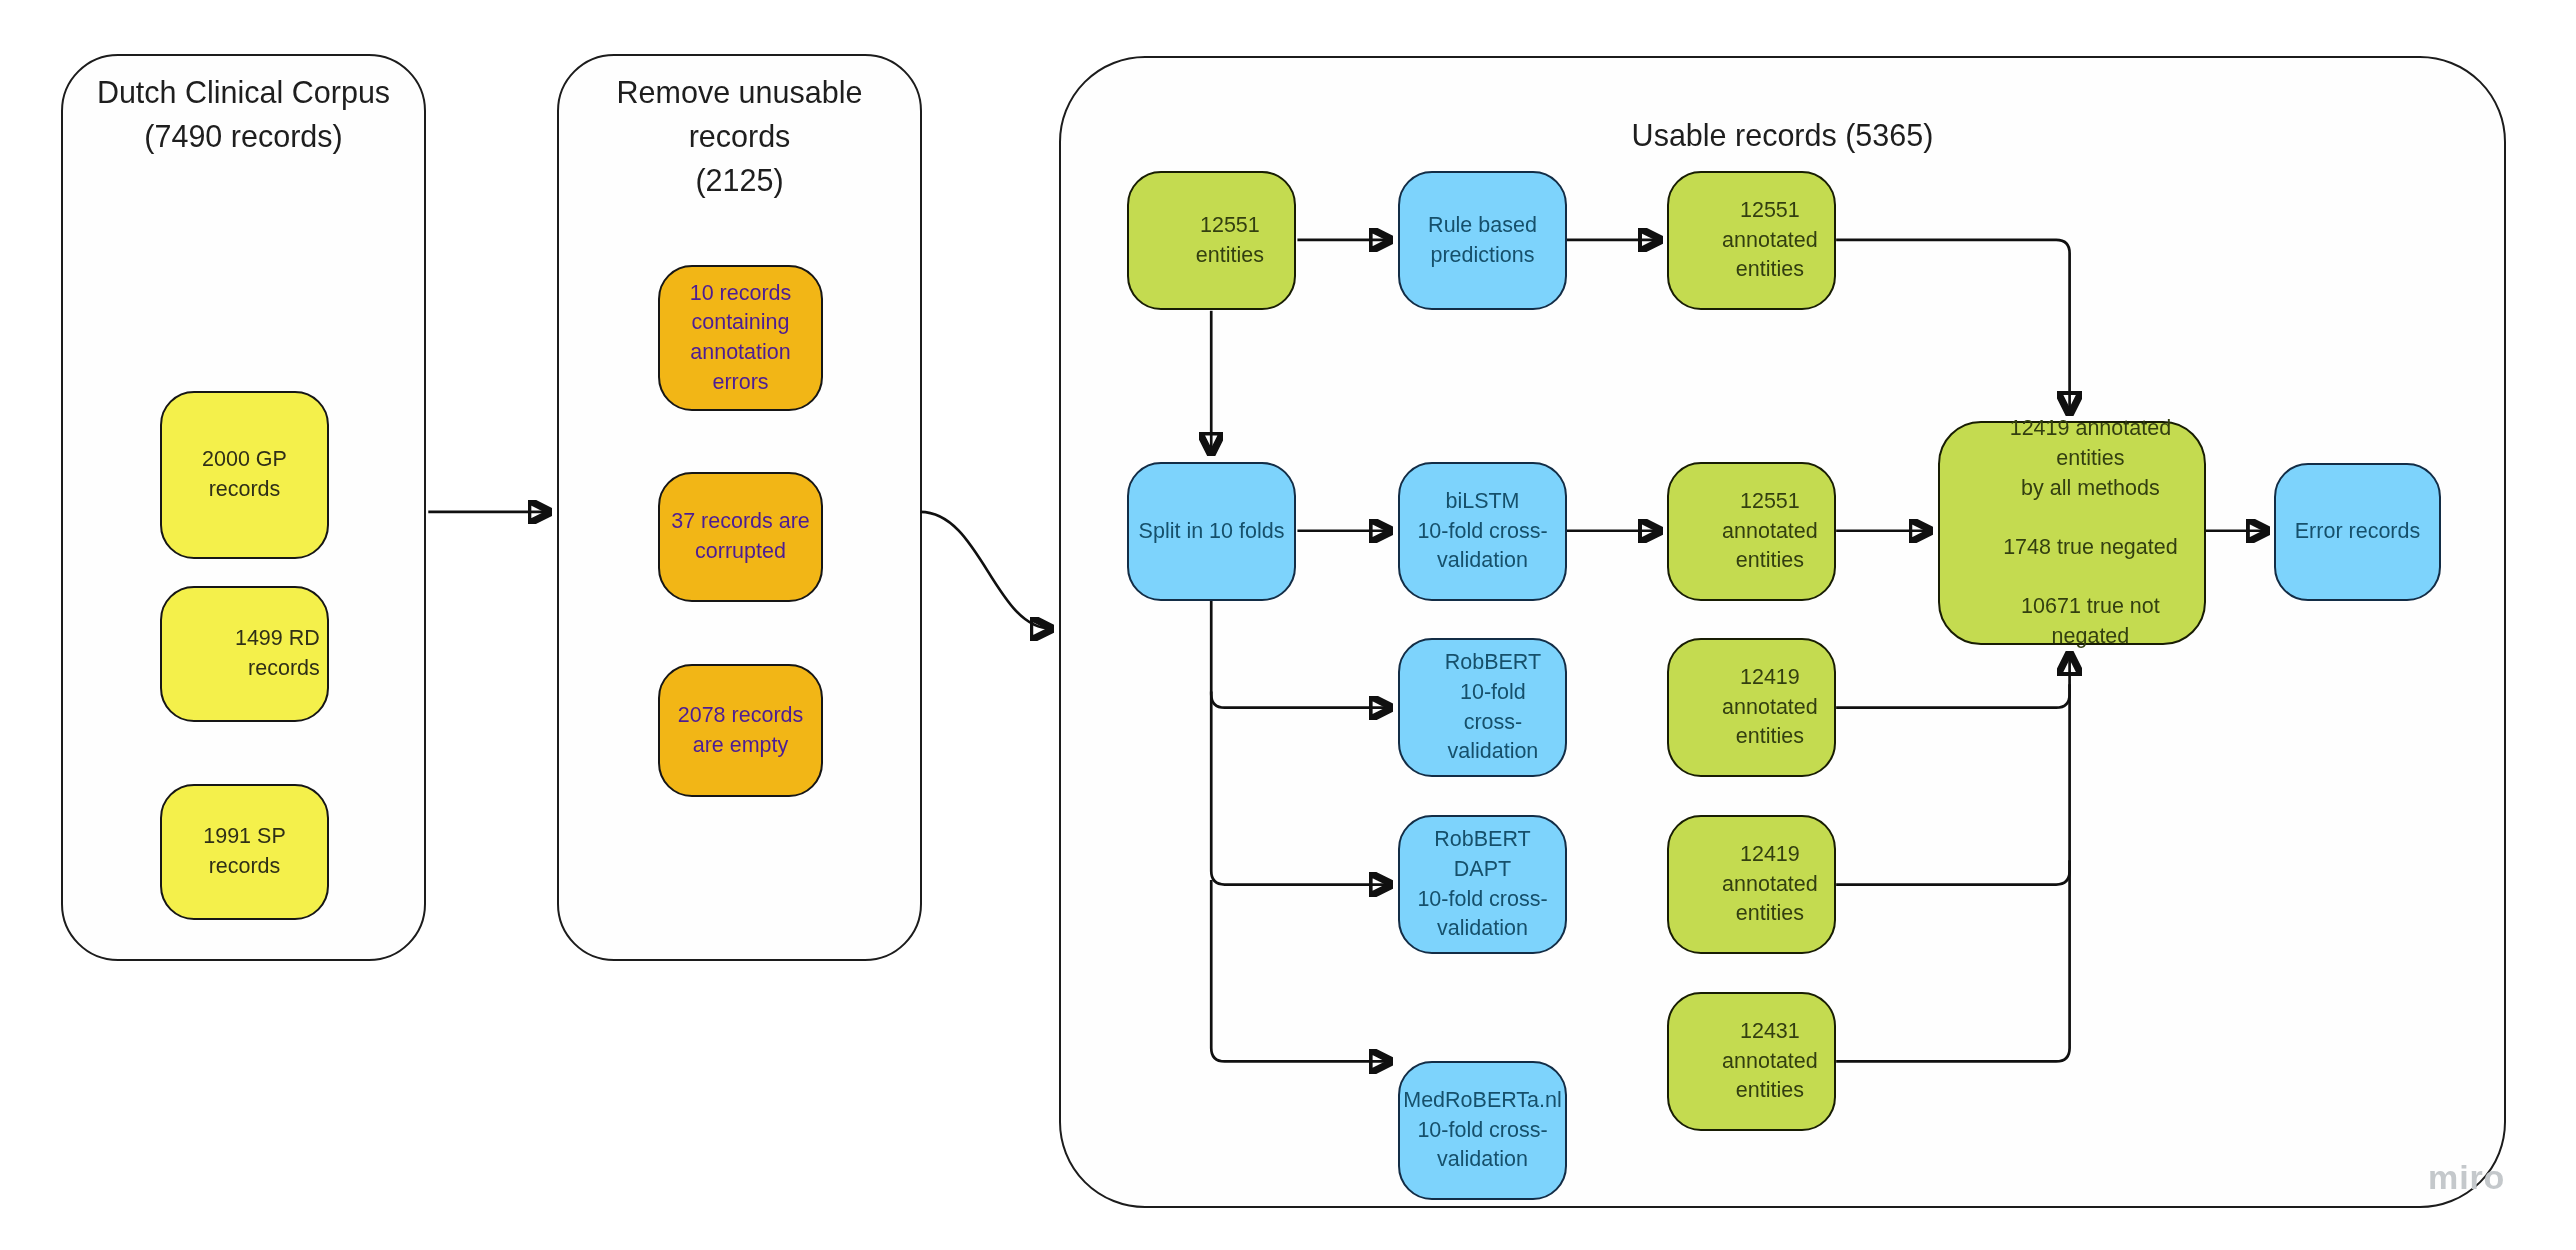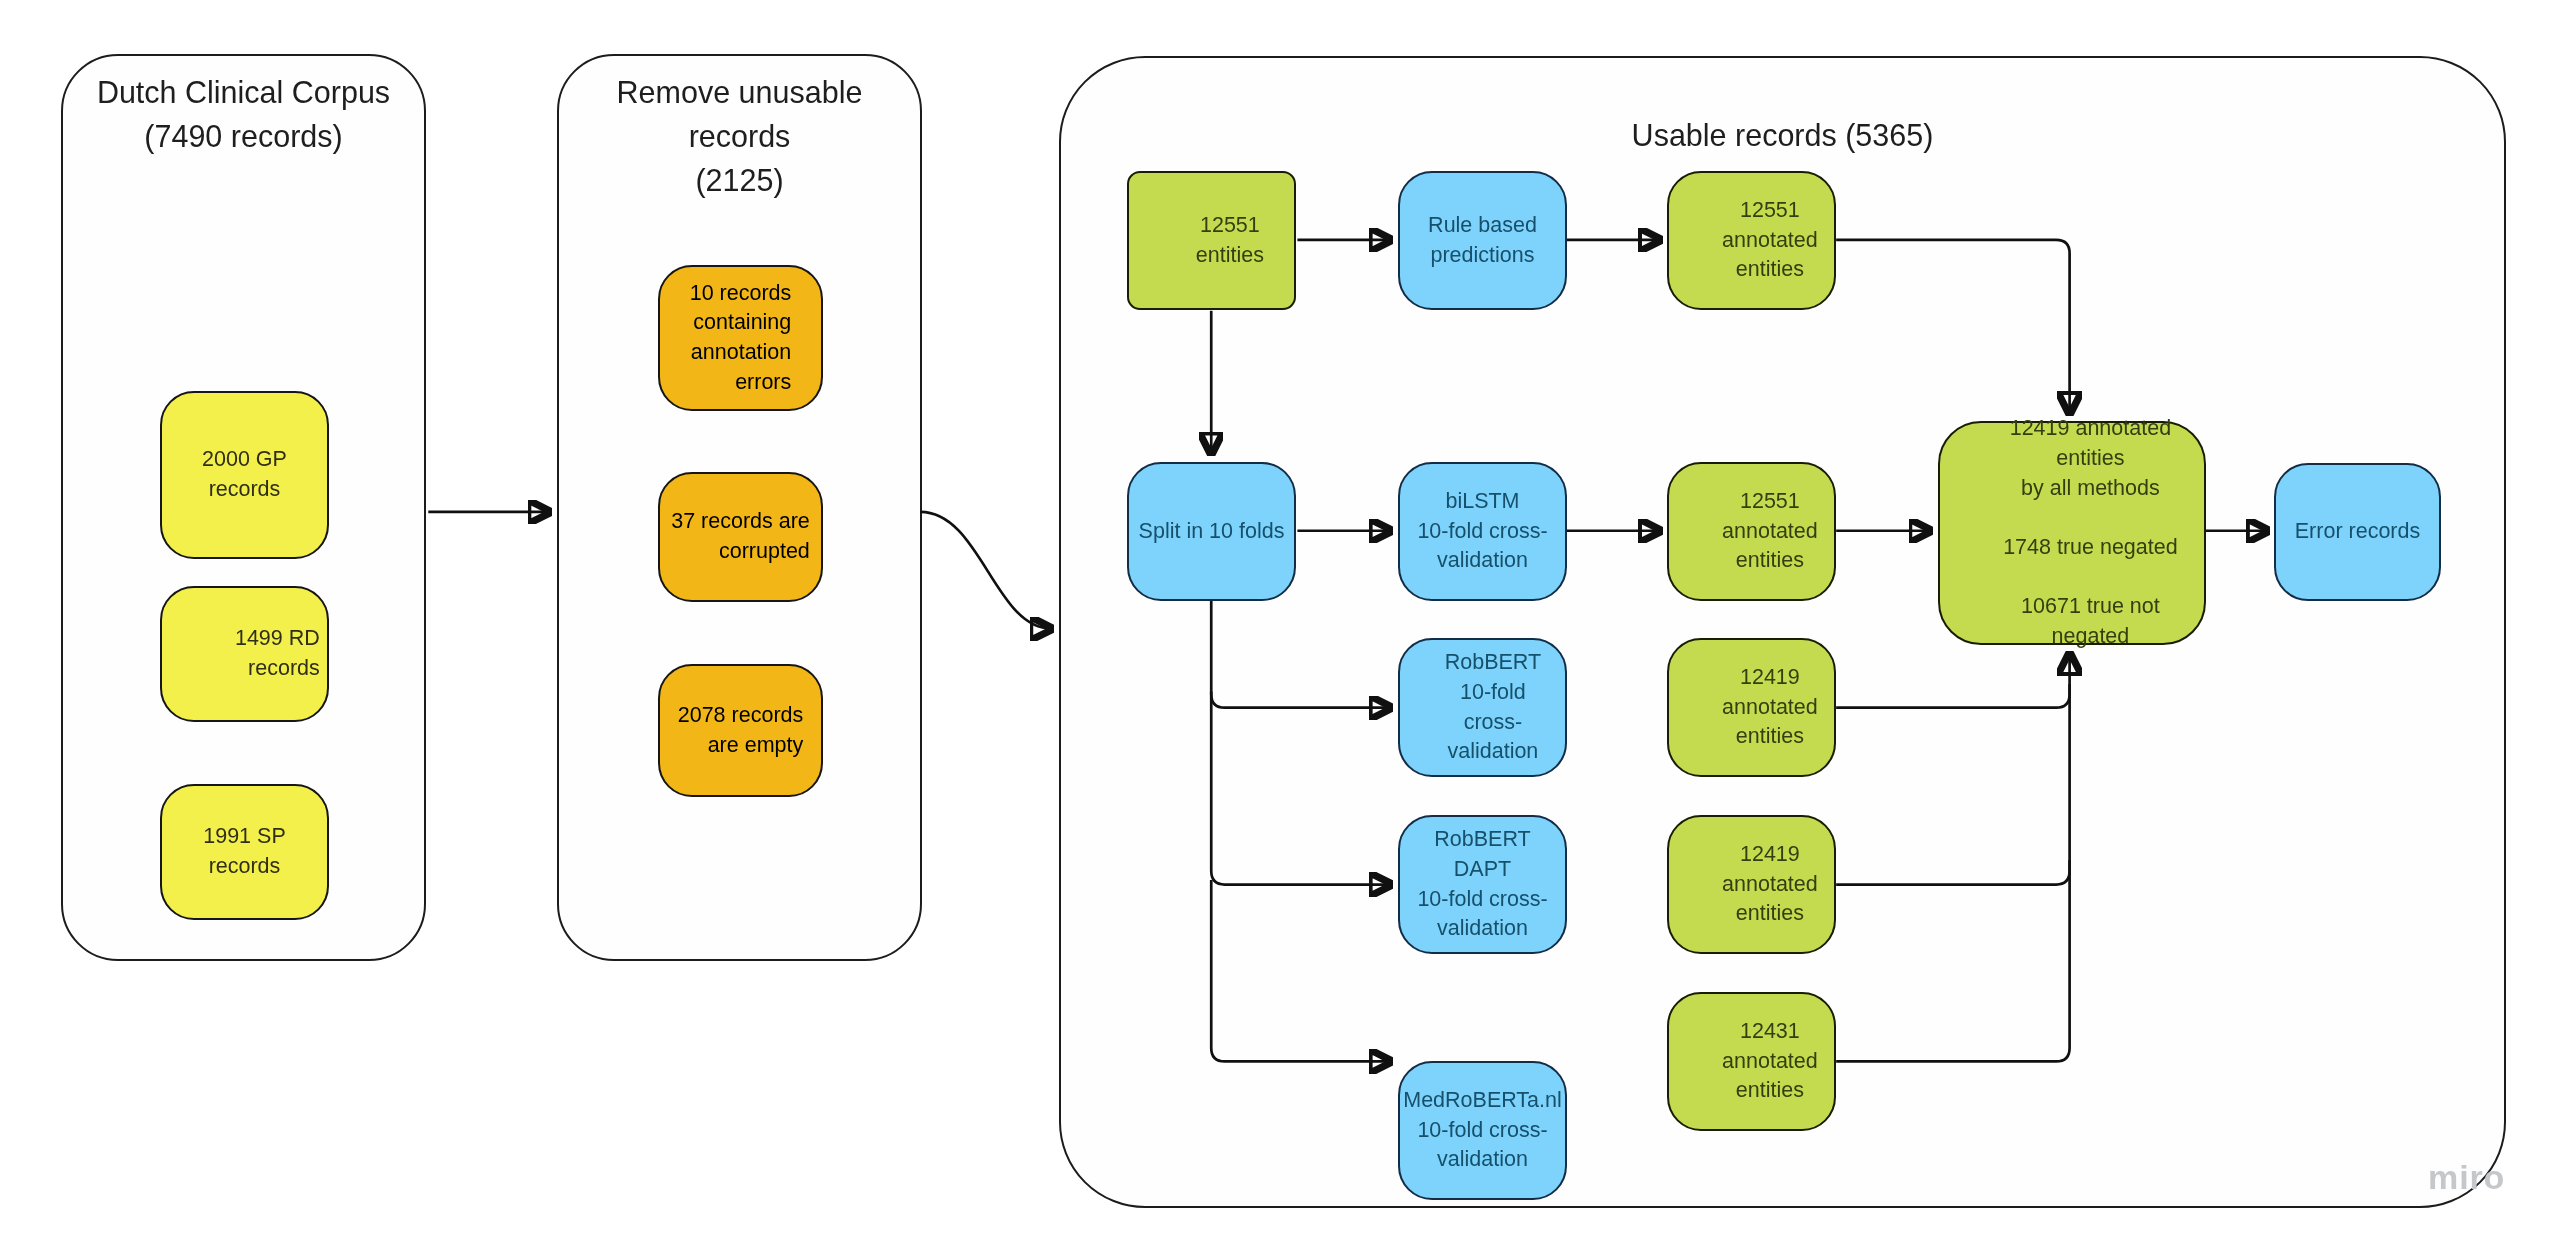--- a/index.html
+++ b/index.html
@@ -14,21 +14,21 @@
     position:absolute;text-align:center;white-space:pre-line;color:#1e1e1e;
     font-size:30.5px;line-height:1.45;
   }
   .node{
     position:absolute;display:flex;align-items:center;justify-content:center;
     text-align:center;white-space:pre-line;box-sizing:border-box;
     border:2.7px solid #161616;border-radius:34px;
     font-size:21.5px;line-height:1.38;padding:7.2px;
   }
   .yellow{background:#f4f04b;color:#2f2f17;}
-  .orange{background:#f2b616;color:#000000;text-align:right;}
+  .orange{background:#f2b616;color:#4c1d95;}
   .teal{background:#7dd3fc;color:#16506b;border-color:#132d46;}
   .green{background:#c4db50;color:#333f10;border-color:#181d04;padding-left:44px;}
   .big{border-radius:43px;}
   #connector-layer{position:absolute;left:0;top:0;width:2576px;height:1251px;}
   #connector-layer path{fill:none;stroke:#101010;stroke-width:3;}
   .watermark{
     position:absolute;left:2428px;top:1158px;
     font-size:34px;font-weight:600;letter-spacing:0.9px;color:#c4c8cb;
   }
 </style>
@@ -78,21 +78,21 @@
 
   <div class="node orange" style="left:658px;top:265px;width:165px;height:146px;">10 records
 containing
 annotation
 errors</div>
   <div class="node orange" style="left:658px;top:472px;width:165px;height:130px;">37 records are
 corrupted</div>
   <div class="node orange" style="left:658px;top:664px;width:165px;height:133px;">2078 records
 are empty</div>
 
-  <div class="node green" style="left:1127px;top:171px;width:169px;height:139px;border-radius:13px;">12551 entities</div>
+  <div class="node green" style="left:1127px;top:171px;width:169px;height:139px;">12551 entities</div>
   <div class="node teal" style="left:1398px;top:171px;width:169px;height:139px;">Rule based
 predictions</div>
   <div class="node green" style="left:1667px;top:171px;width:169px;height:139px;">12551
 annotated
 entities</div>
 
   <div class="node teal" style="left:1127px;top:462px;width:169px;height:139px;">Split in 10 folds</div>
   <div class="node teal" style="left:1398px;top:462px;width:169px;height:139px;">biLSTM
 10-fold cross-
 validation</div>

